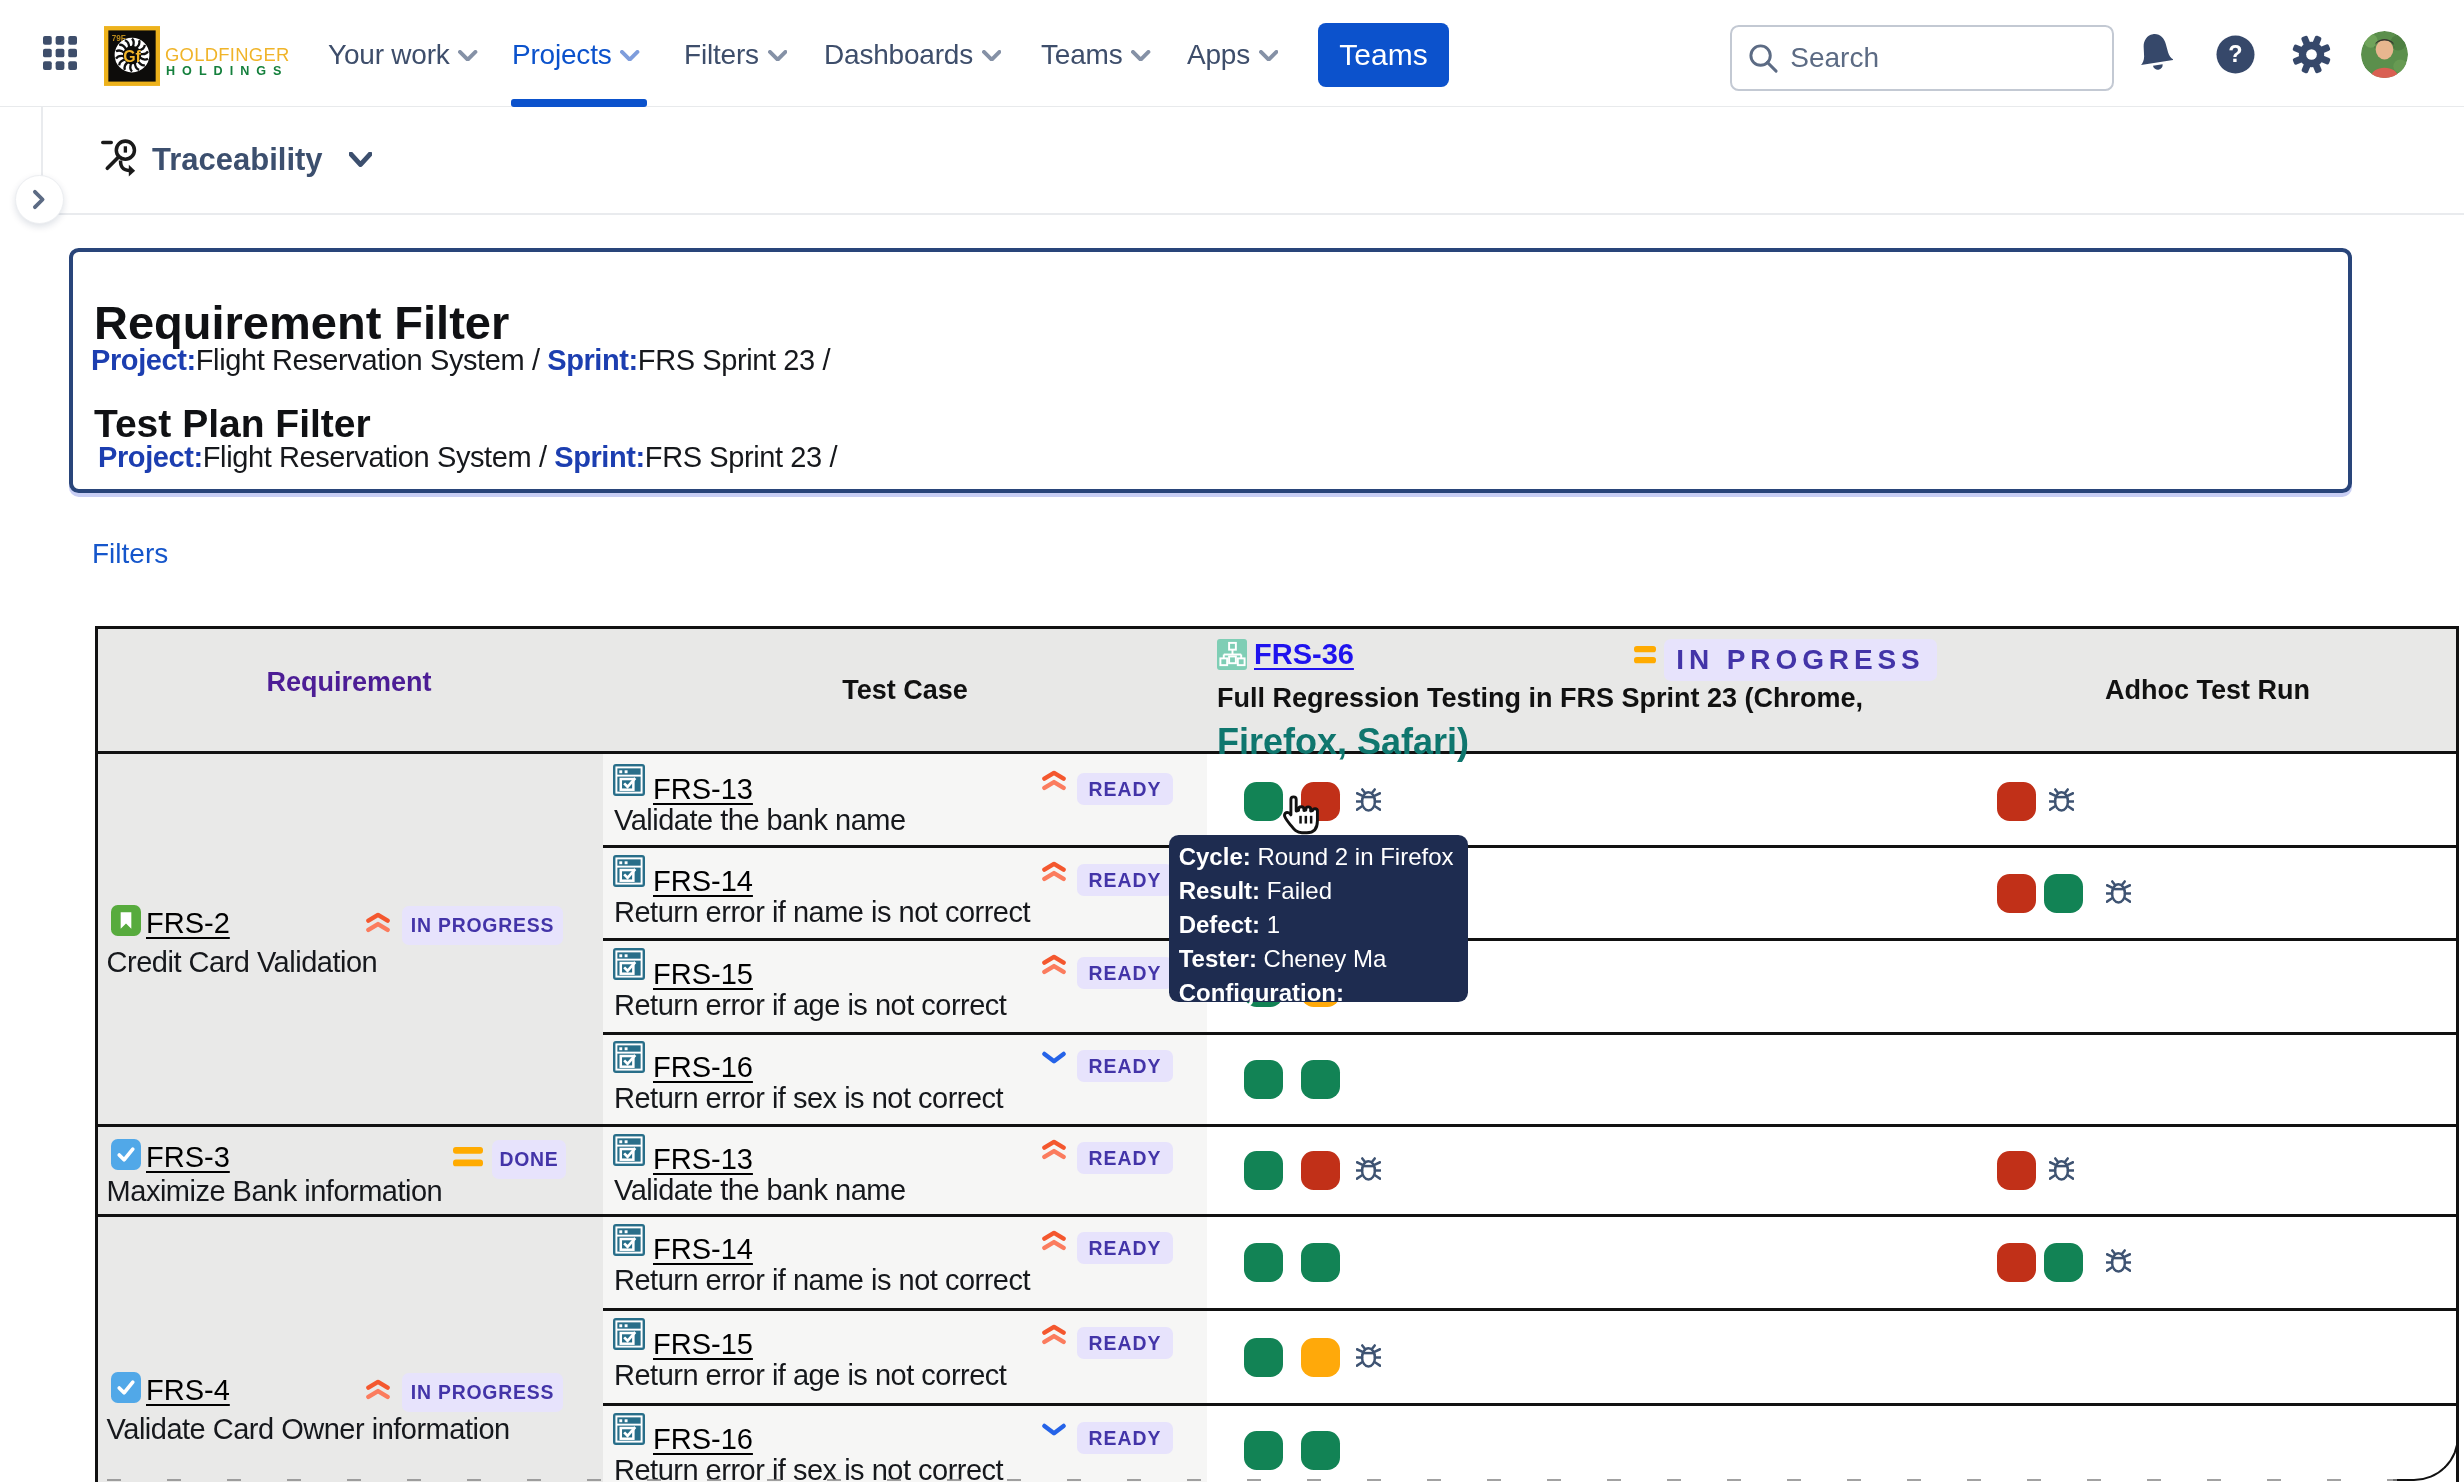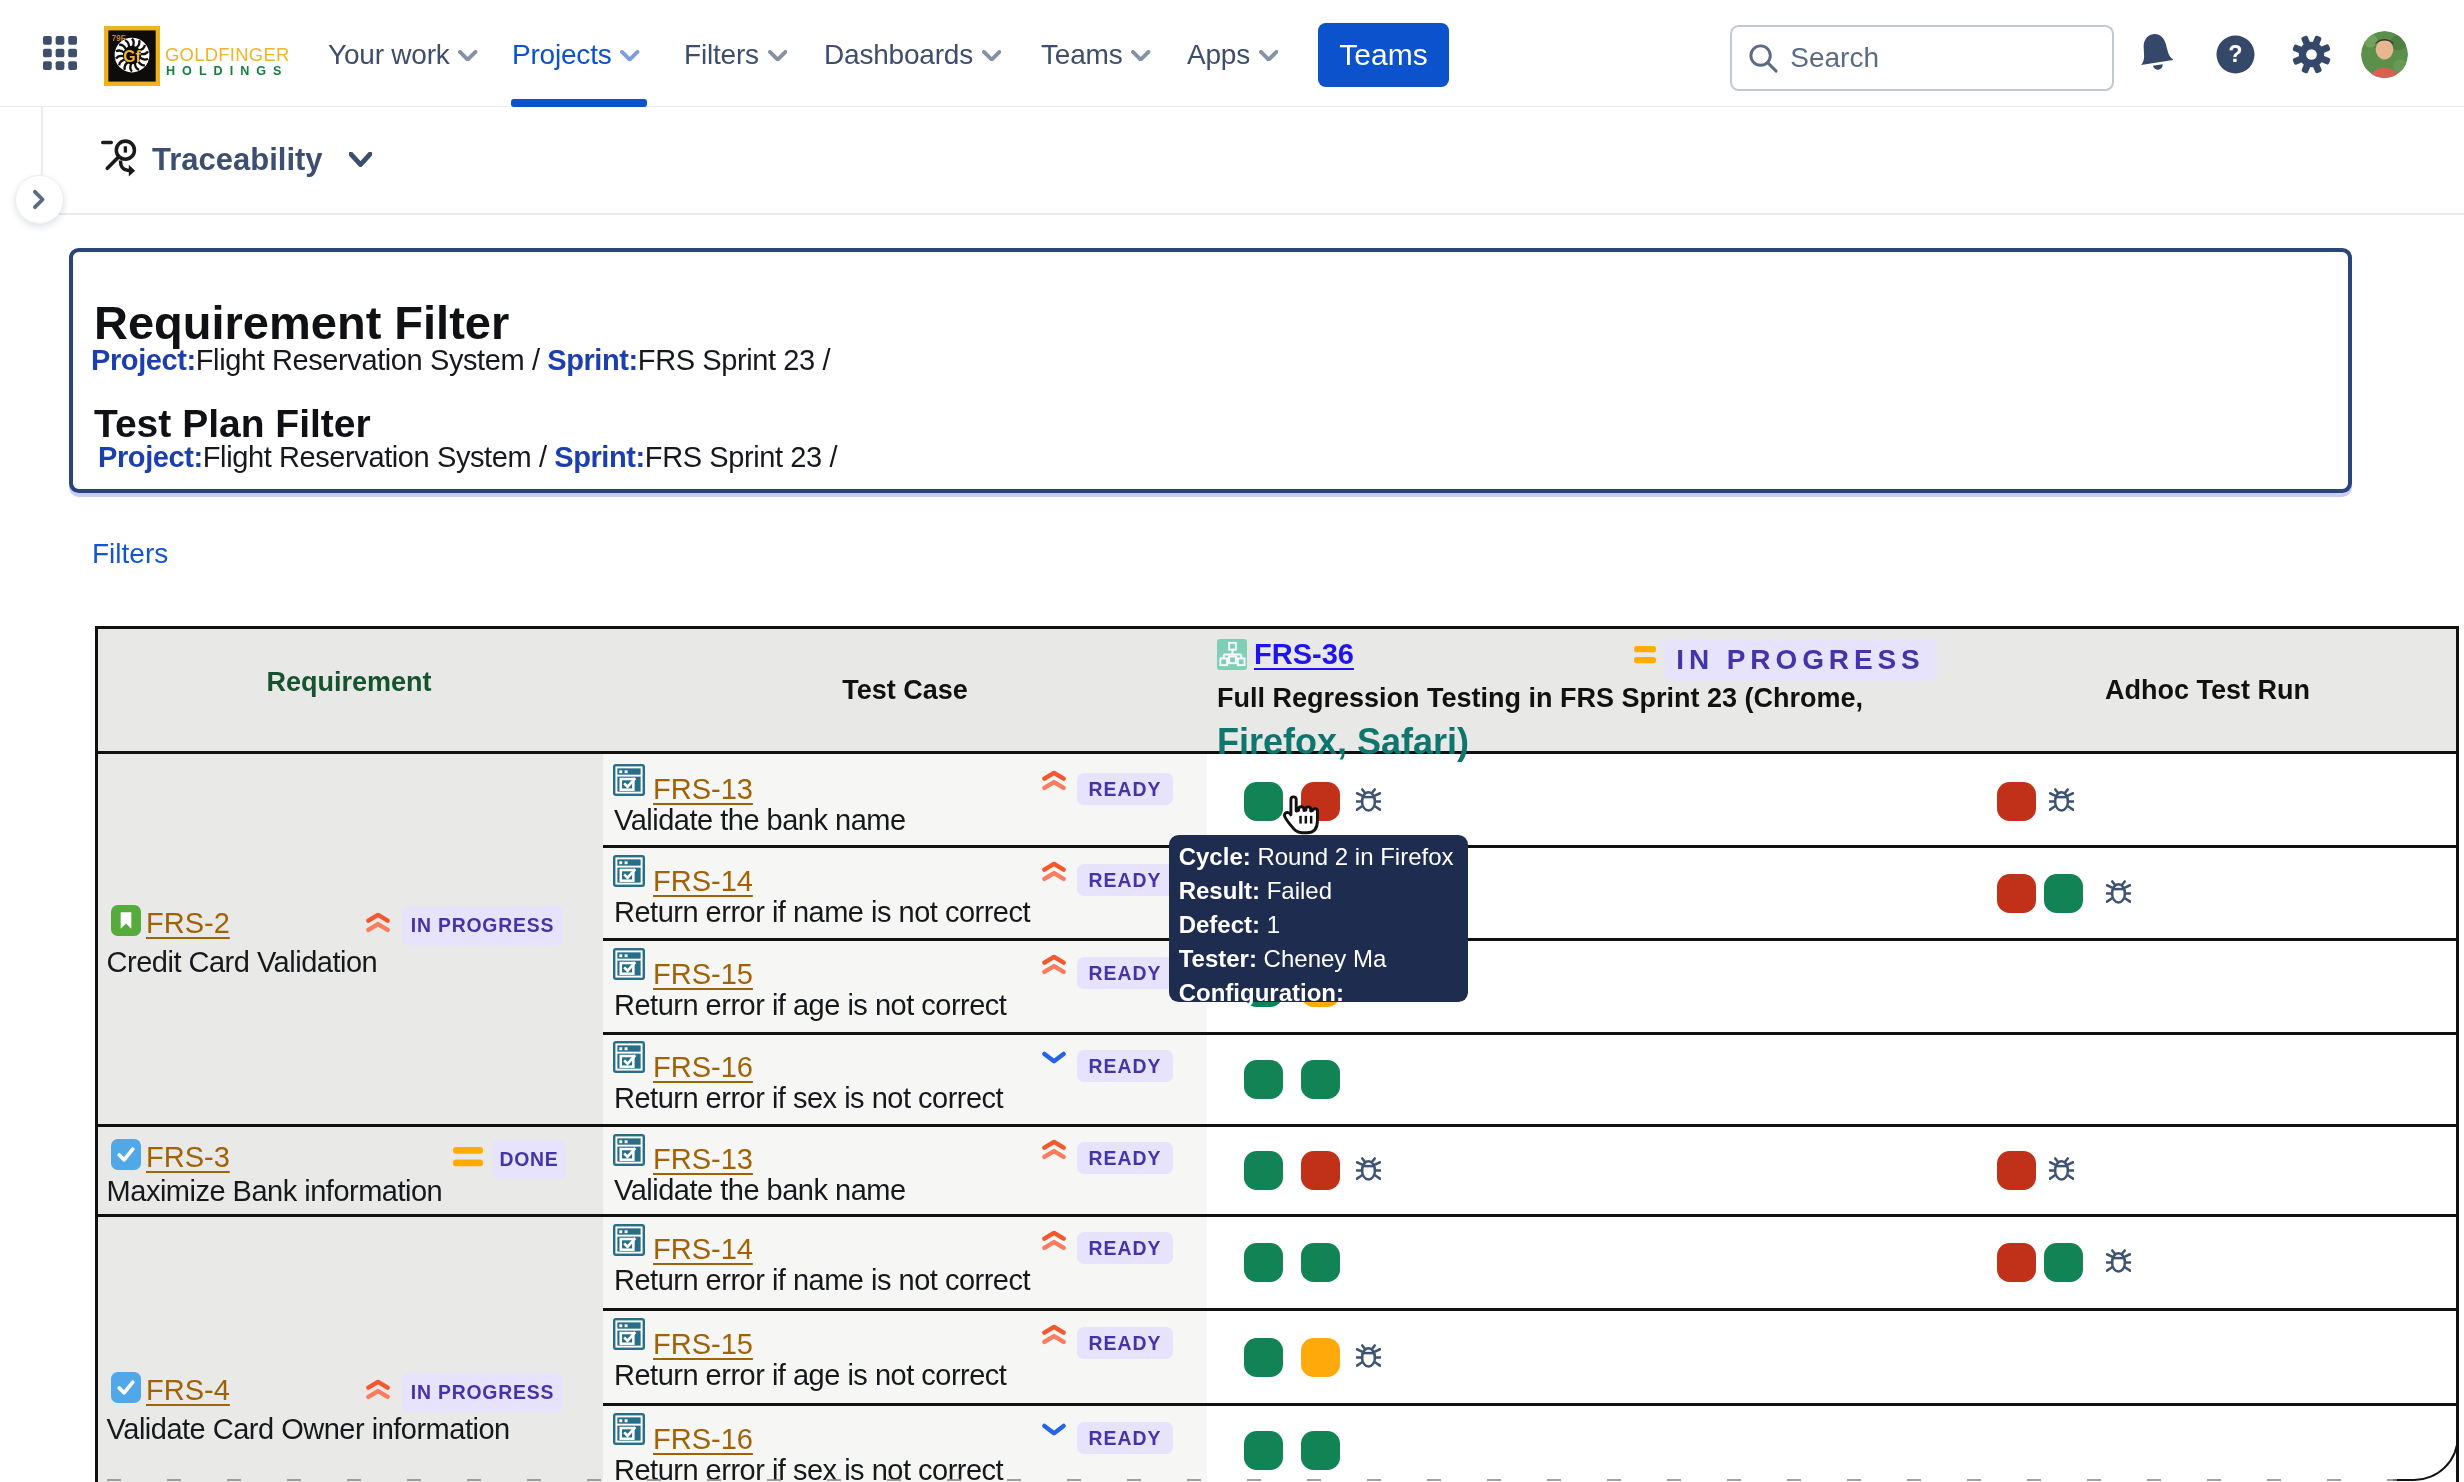--- a/index.html
+++ b/index.html
@@ -4,21 +4,21 @@
 *{margin:0;padding:0;box-sizing:border-box}
 html,body{width:2465px;height:1483px;overflow:hidden;background:#fff;font-family:"Liberation Sans",sans-serif}
 #app{position:relative;width:2465px;height:1483px;background:#fff}
 .abs{position:absolute}
 .nav{position:absolute;top:4.9px;height:101px;display:flex;align-items:center;gap:8.7px;font-size:28px;font-weight:500;color:#3e4e6b;letter-spacing:-0.2px}
 .lnk{color:#1f13ee;text-decoration:underline;text-underline-offset:3.9px}
 .badge{position:absolute;background:#e7e3fc;border-radius:6.8px;color:#4334a8;font-weight:bold;display:flex;align-items:center;justify-content:center}
 .dot{position:absolute;width:39px;height:39px;border-radius:12.6px}
 .g{background:#128355}.r{background:#c13018}.o{background:#ffa90a}
 .t30{font-size:29px;line-height:29px;position:absolute;white-space:nowrap;color:#16181c;letter-spacing:-0.5px}
-.lnk.t30{letter-spacing:0;color:#a16207}
+.lnk.t30{letter-spacing:0;color:#000000}
 .hline{position:absolute;background:#111;height:2.9px}
 .vline{position:absolute;background:#111;width:2.9px}
 
 </style></head><body>
 <div id="app">
 <div class="abs" style="left:0;top:0;width:2465px;height:107px;background:#fff;border-bottom:1.9px solid #e8eaec"></div>
 <div class="abs" style="left:43px;top:36px"><svg width="34" height="34" viewBox="0 0 35 35" style="" xmlns="http://www.w3.org/2000/svg">
         <rect x="0" y="0" width="9" height="9" rx="2" fill="#3e4e6b"></rect>
         <rect x="13" y="0" width="9" height="9" rx="2" fill="#3e4e6b"></rect>
         <rect x="26" y="0" width="9" height="9" rx="2" fill="#3e4e6b"></rect>
@@ -146,21 +146,21 @@
 <div class="vline" style="left:2361px;top:0;height:857px"></div>
 <div class="hline" style="left:0;top:0;width:2364px"></div>
 <div class="hline" style="left:0;top:125px;width:2364px"></div>
 <div class="hline" style="left:0;top:498px;width:2364px"></div>
 <div class="hline" style="left:0;top:588px;width:2364px"></div>
 <div class="hline" style="left:508px;top:219px;width:1856px"></div>
 <div class="hline" style="left:508px;top:312px;width:1856px"></div>
 <div class="hline" style="left:508px;top:406px;width:1856px"></div>
 <div class="hline" style="left:508px;top:682px;width:1856px"></div>
 <div class="hline" style="left:508px;top:777px;width:1856px"></div>
-<div class="abs" style="left:0;top:0;width:508px;height:112px;display:flex;align-items:center;justify-content:center;font-size:27px;font-weight:bold;color:#14532d">Requirement</div>
+<div class="abs" style="left:0;top:0;width:508px;height:112px;display:flex;align-items:center;justify-content:center;font-size:27px;font-weight:bold;color:#4c1d95">Requirement</div>
 <div class="abs" style="left:508px;top:0;width:604px;height:128px;display:flex;align-items:center;justify-content:center;font-size:27px;font-weight:bold;color:#111">Test Case</div>
 <div class="abs" style="left:1861px;top:0;width:503px;height:128px;display:flex;align-items:center;justify-content:center;font-size:27px;font-weight:bold;color:#111">Adhoc Test Run</div>
 <div class="abs" style="left:1122px;top:12.6px"><svg width="30" height="31" viewBox="0 0 31 32" style="" xmlns="http://www.w3.org/2000/svg">
           <rect width="31" height="32" rx="3" fill="#7fceb5"></rect>
           <rect x="12.5" y="4" width="7" height="7" fill="none" stroke="#fff" stroke-width="2"></rect>
           <line x1="16" y1="11" x2="16" y2="16" stroke="#fff" stroke-width="2"></line>
           <line x1="7" y1="16" x2="25" y2="16" stroke="#fff" stroke-width="2"></line>
           <line x1="7" y1="16" x2="7" y2="20" stroke="#fff" stroke-width="2"></line>
           <line x1="25" y1="16" x2="25" y2="20" stroke="#fff" stroke-width="2"></line>
           <rect x="3.5" y="20" width="7" height="7" fill="none" stroke="#fff" stroke-width="2"></rect>

